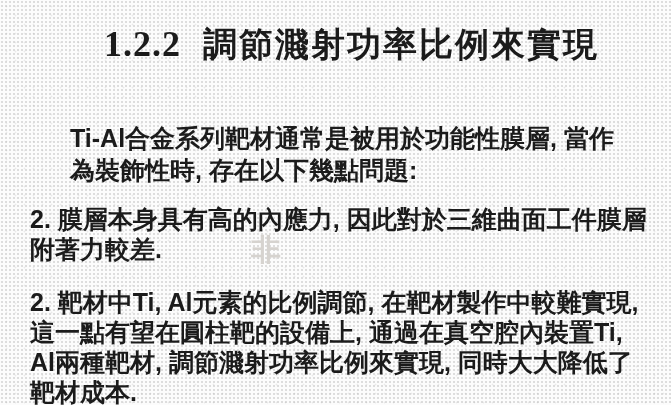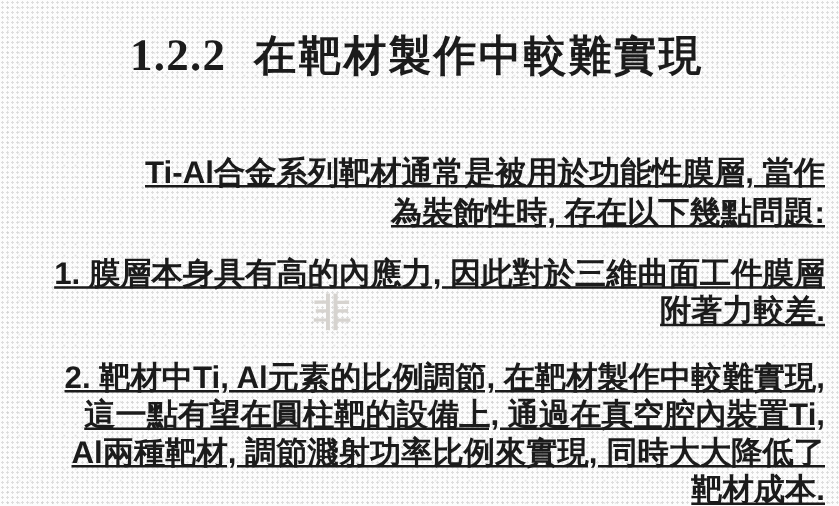--- a/index.html
+++ b/index.html
@@ -36,27 +36,26 @@
     letter-spacing: 1px;
     margin-left: 16px;
   }
   .title .txt {
     font-size: 34px;
     margin-left: 22px;
     letter-spacing: 2px;
   }
   .block {
     position: absolute;
-    text-align: right;
+    text-align: left;
     white-space: pre-line;
     font-weight: 700;
     font-size: 25px;
     color: #1b1b1b;
     z-index: 2;
-    text-decoration: underline;
   }
   .intro {
     top: 122px;
     left: 60px;
     width: 590px;
     padding-left: 10px;
     line-height: 32px;
   }
   .point1 {
     top: 204px;
@@ -80,29 +79,29 @@
     z-index: 1;
     user-select: none;
   }
 </style>
 </head>
 <body>
 
 <div class="slide">
 
   <div class="title">
-    <span class="num">1.2.2</span><span class="txt">在靶材製作中較難實現</span>
+    <span class="num">1.2.2</span><span class="txt">調節濺射功率比例來實現</span>
   </div>
 
   <div class="watermark">非</div>
 
   <div class="block intro">Ti-Al合金系列靶材通常是被用於功能性膜層, 當作
 為裝飾性時, 存在以下幾點問題:</div>
 
-  <div class="block point1">1. 膜層本身具有高的內應力, 因此對於三維曲面工件膜層
+  <div class="block point1">2. 膜層本身具有高的內應力, 因此對於三維曲面工件膜層
 附著力較差.</div>
 
   <div class="block point2">2. 靶材中Ti, Al元素的比例調節, 在靶材製作中較難實現,
 這一點有望在圓柱靶的設備上, 通過在真空腔內裝置Ti,
 Al兩種靶材, 調節濺射功率比例來實現, 同時大大降低了
 靶材成本.</div>
 
 </div>
 
 </body></html>

